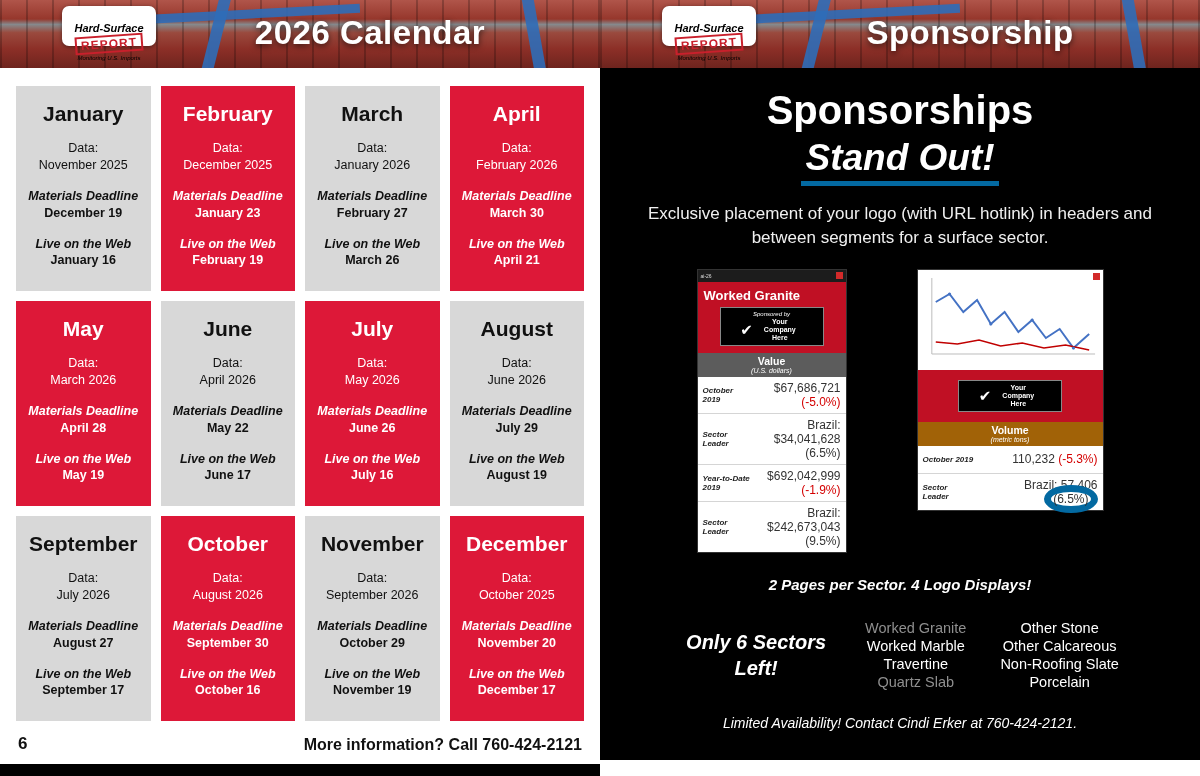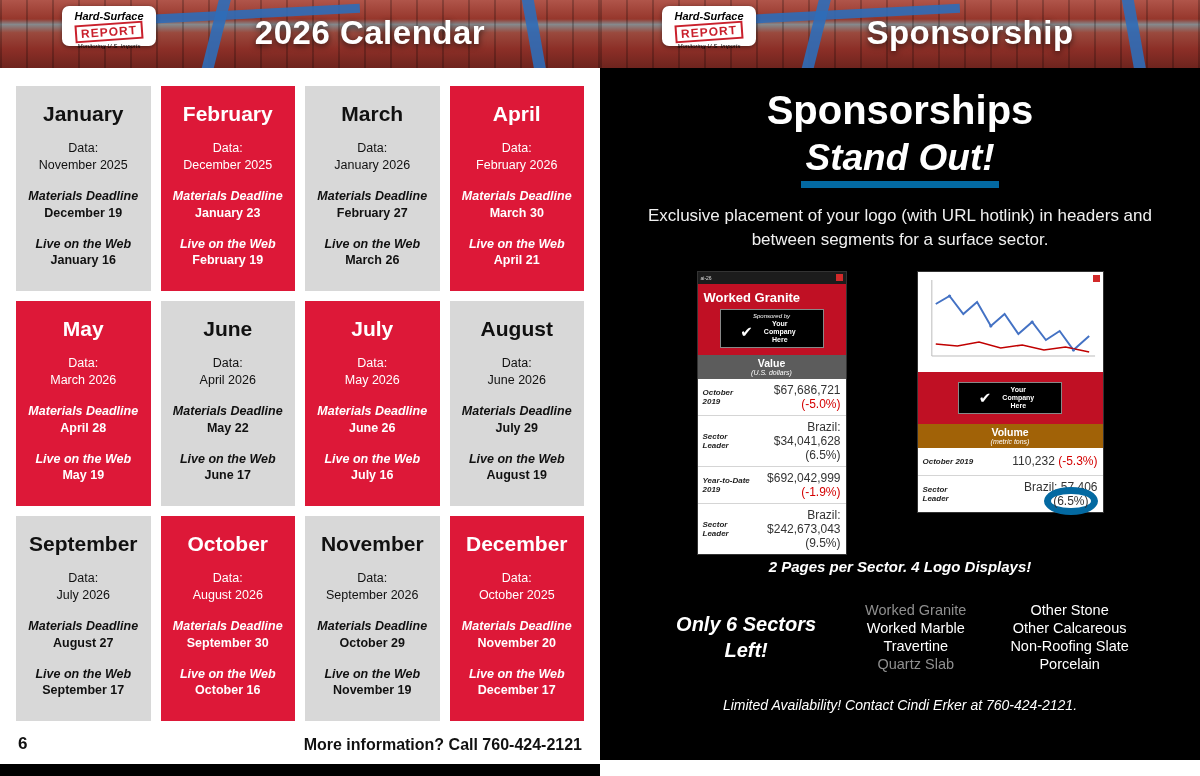--- a/index.html
+++ b/index.html
@@ -20,21 +20,21 @@
   .beam { position:absolute; background:#2f6db8; opacity:.9; }
   .beam.b1 { width:240px; height:9px; top:10px; left:120px; transform:rotate(-3deg); }
   .beam.b2 { width:12px; height:70px; top:0; left:210px; transform:skewX(-14deg); }
   .beam.b3 { width:12px; height:70px; top:0; right:60px; transform:skewX(10deg); }
   .header-title { position:absolute; top:14px; left:150px; right:10px; text-align:center;
     color:#fff; font-size:33px; font-weight:bold; letter-spacing:.5px;
     text-shadow:0 2px 6px rgba(0,0,0,0.65); }
 
   
   .logo { position:absolute; top:6px; left:62px; width:94px; height:40px; background:#fff;
-    border-radius:7px; box-shadow:0 1px 4px rgba(0,0,0,0.45); text-align:center; padding-top:4px; color:#000; }
+    border-radius:7px; box-shadow:0 1px 4px rgba(0,0,0,0.45); text-align:center; padding-top:16px; color:#000; }
   .logo-title { font-size:11px; font-weight:bold; font-style:italic; }
   .logo-name { display:inline-block; color:#c9202c; border:2px solid #c9202c; font-size:12px;
     font-weight:bold; letter-spacing:1px; padding:0 4px; transform:rotate(-4deg); margin-top:1px; }
   .logo-tagline { font-size:6px; font-style:italic; margin-top:2px; }
 
   
   .cal-grid { position:absolute; top:86px; left:16px; right:16px;
     display:grid; grid-template-columns:repeat(4,1fr); grid-template-rows:repeat(3,205px); gap:10px; }
   .month-card { text-align:center; padding:10px 4px; }
   .month-card.gray { background:#d8d8d8; color:#111; }
@@ -48,21 +48,21 @@
   .cal-footer { position:absolute; left:18px; right:18px; bottom:22px;
     display:flex; justify-content:space-between; align-items:flex-end; }
   .page-num { font-size:17px; font-weight:bold; }
   .more-info { font-size:16px; font-weight:bold; }
   .bottom-black { position:absolute; left:0; right:0; bottom:0; height:12px; background:#000; }
   .bottom-white { position:absolute; left:0; right:0; bottom:0; height:16px; background:#fff; }
 
   
   .sp-head { text-align:center; font-size:40px; font-weight:bold; margin-top:20px; }
   .sp-head2 { text-align:center; font-size:37px; font-weight:bold; font-style:italic; margin-top:4px; }
-  .sp-head2 .underlined { display:inline-block; border-bottom:7px solid #0369a1; padding:0 4px 2px; }
+  .sp-head2 .underlined { display:inline-block; border-bottom:5px solid #0369a1; padding:0 4px 2px; }
   .sp-desc { text-align:center; font-size:17px; color:#f0f0f0; width:510px; margin:16px auto 0; line-height:1.4; }
 
   .thumbs { display:flex; justify-content:center; align-items:flex-start; gap:72px; margin-top:20px; }
   .thumb { background:#fff; color:#222; box-shadow:0 0 0 1px #333; }
   .thumb1 { width:148px; }
   .thumb2 { width:185px; }
   .thumb-topbar { height:12px; background:#1c1c1c; color:#ddd; font-size:5px;
     display:flex; justify-content:space-between; align-items:center; padding:0 3px; }
   .flag { width:7px; height:7px; background:#d22a2a; display:inline-block; }
   .thumb-red { background:#c01024; color:#fff; padding:4px 0 7px; }
@@ -81,24 +81,24 @@
   .trow:last-child { border-bottom:none; }
   .tlabel { font-weight:bold; font-style:italic; font-size:8px; color:#222; text-align:left; }
   .tval { font-size:12px; color:#333; text-align:right; }
   .neg { color:#d40000; }
   .circled { border:7px solid #0369a1; border-radius:50%; padding:0 2px; }
   .thumb-chart { position:relative; height:100px; background:#fff; }
   .thumb-chart svg { position:absolute; inset:4px; width:calc(100% - 8px); height:calc(100% - 8px); }
   .thumb-chart .flag { position:absolute; top:3px; right:3px; }
   .thumb-redband { background:#c01024; padding:10px 0; }
 
-  .sp-caption { text-align:center; font-size:15px; font-weight:bold; font-style:italic; margin-top:4px; }
+  .sp-caption { text-align:center; font-size:15px; font-weight:bold; font-style:italic; margin-top:24px; }
   .sp-plus { text-align:center; font-size:26px; font-weight:bold; font-style:italic; margin-top:16px; }
 
-  .sectors-row { display:flex; justify-content:center; align-items:center; gap:44px; margin-top:26px; }
+  .sectors-row { display:flex; justify-content:center; align-items:center; gap:34px; margin-top:26px; }
   .sectors-heading { width:150px; text-align:center; font-size:20px; font-weight:bold; font-style:italic; line-height:1.3; }
   .sector-col { text-align:center; font-size:14.5px; line-height:1.25; }
   .sector { color:#fff; }
   .sector.dim { color:#8f8f8f; }
 
   .sp-contact { text-align:center; font-size:14px; font-style:italic; margin-top:24px; color:#ffffff; }
 </style>
 </head>
 <body>
 

